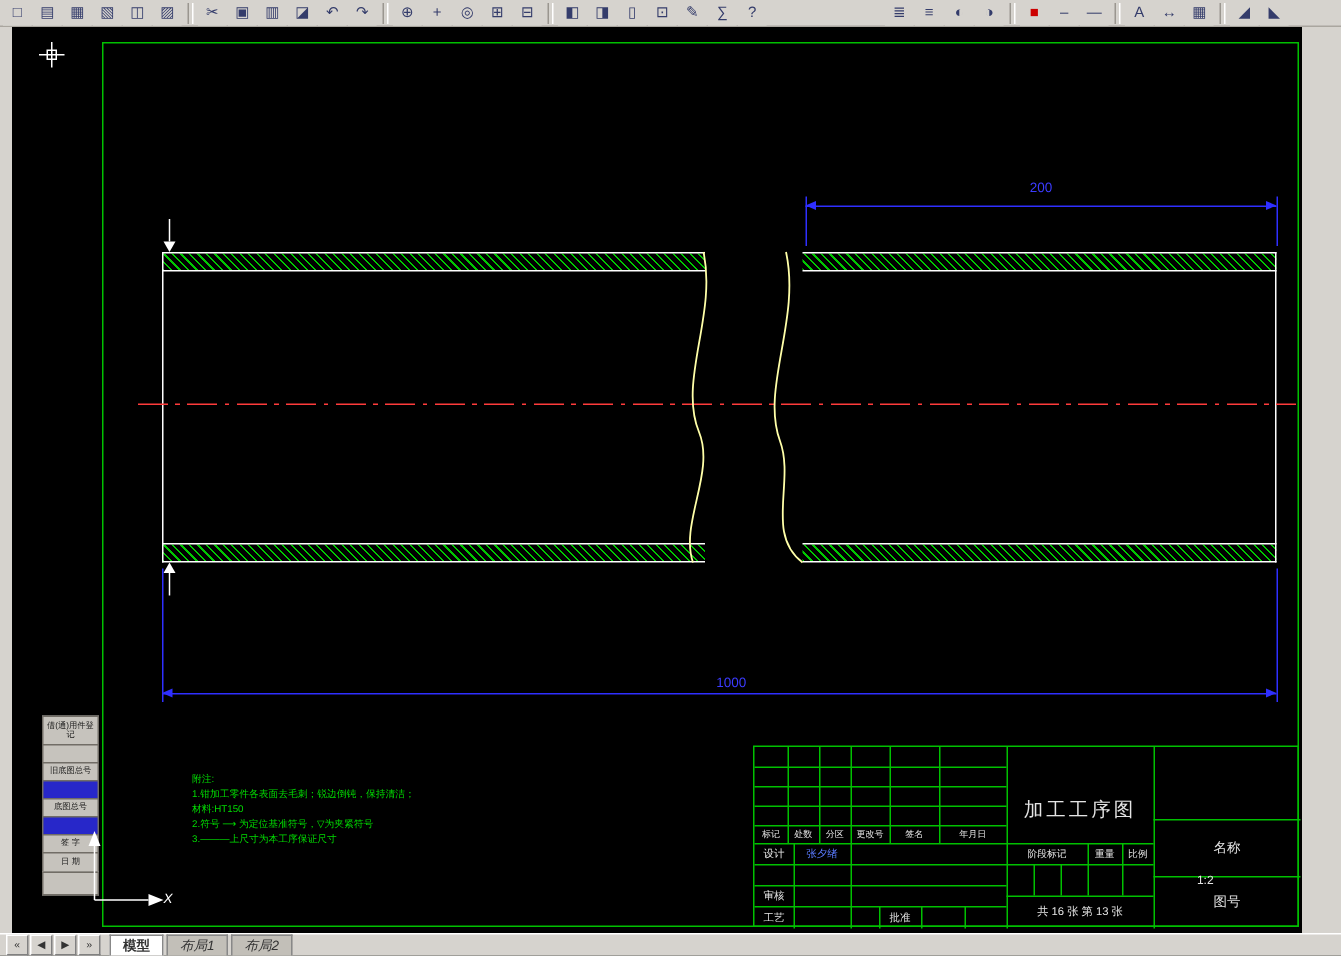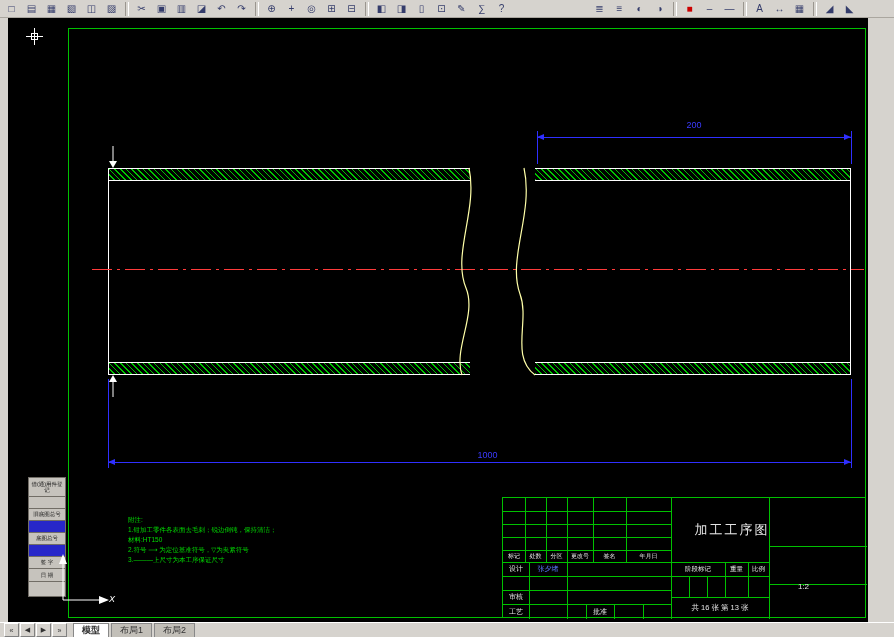--- a/index.html
+++ b/index.html
@@ -62,21 +62,21 @@
   .cross .v{position:absolute;left:8px;top:0;width:1px;height:17px;background:#fff;}
   .cross .box{position:absolute;left:5px;top:5px;width:7px;height:7px;border:1px solid #fff;box-sizing:border-box;}
 
   
   .tabbar{position:absolute;left:0;top:622px;width:894px;height:15px;background:#d6d3ce;
           border-top:1px solid #fff;display:flex;align-items:center;padding-left:4px;box-sizing:border-box;}
   .navbtn{width:13px;height:12px;font-size:7px;display:flex;align-items:center;justify-content:center;
           background:#d6d3ce;border:1px solid;border-color:#fff #808080 #808080 #fff;margin-right:1px;color:#333;cursor:pointer;}
   .tabs{display:flex;align-items:flex-end;height:14px;margin-left:3px;}
   .tab{height:13px;padding:0 8px;font-size:9px;display:flex;align-items:center;background:#c2bfb8;
-       border:1px solid #888;border-bottom:none;margin-left:2px;color:#333;cursor:pointer;}
+       border:1px solid #888;border-bottom:none;margin-left:2px;color:#333;font-style:italic;cursor:pointer;}
   .tab.active{background:#fff;font-style:normal;font-weight:bold;}
 </style>
 </head>
 <body>
 
 <div id="app">
 
   <div class="toolbar">
     <div class="ticons" id="toolbar-icons">
         <div class="tbtn">□</div>
@@ -219,21 +219,23 @@
 
       <div id="change-headers">
           <div class="chc" style="width: 22px;">标记</div>
           <div class="chc" style="width: 21px;">处数</div>
           <div class="chc" style="width: 21px;">分区</div>
           <div class="chc" style="width: 26px;">更改号</div>
           <div class="chc" style="width: 33px;">签名</div>
           <div class="chc" style="width: 45px;">年月日</div>
         </div>
 
-      <div class="tbt" style="left:168px;top:0;width:98px;height:64px;font-size:13px;letter-spacing:2px;padding-left:12px;">加工工序图</div>
+      <div class="tbt" style="left:168px;top:10px;width:98px;height:64px;font-size:13px;letter-spacing:2px;">加工工序图</div>
+      <div class="tbt" style="left:266px;top:48px;width:98px;height:38px;font-size:9px;">名称</div>
+      <div class="tbt" style="left:266px;top:86px;width:98px;height:35px;font-size:9px;">图号</div>
       <div class="tbt" style="left:168px;top:64px;width:54px;height:14px;font-size:6.5px;">阶段标记</div>
       <div class="tbt" style="left:222px;top:64px;width:23px;height:14px;font-size:6.5px;">重量</div>
       <div class="tbt" style="left:245px;top:64px;width:21px;height:14px;font-size:6.5px;">比例</div>
       <div class="tbt" style="left:245px;top:78px;width:21px;height:21px;font-size:8px;margin-left:45px;">1:2</div>
       <div class="tbt" style="left:168px;top:99px;width:98px;height:22px;font-size:7.5px;">共 16 张 第 13 张</div>
       <div class="tbt" style="left:0;top:64px;width:26px;height:14px;font-size:7px;">设计</div>
       <div class="tbt" style="left:26px;top:64px;width:38px;height:14px;font-size:7px;color:#5b7bff;">张夕绪</div>
       <div class="tbt" style="left:0;top:92px;width:26px;height:14px;font-size:7px;">审核</div>
       <div class="tbt" style="left:0;top:106px;width:26px;height:15px;font-size:7px;">工艺</div>
       <div class="tbt" style="left:83px;top:106px;width:28px;height:15px;font-size:7px;">批准</div>

